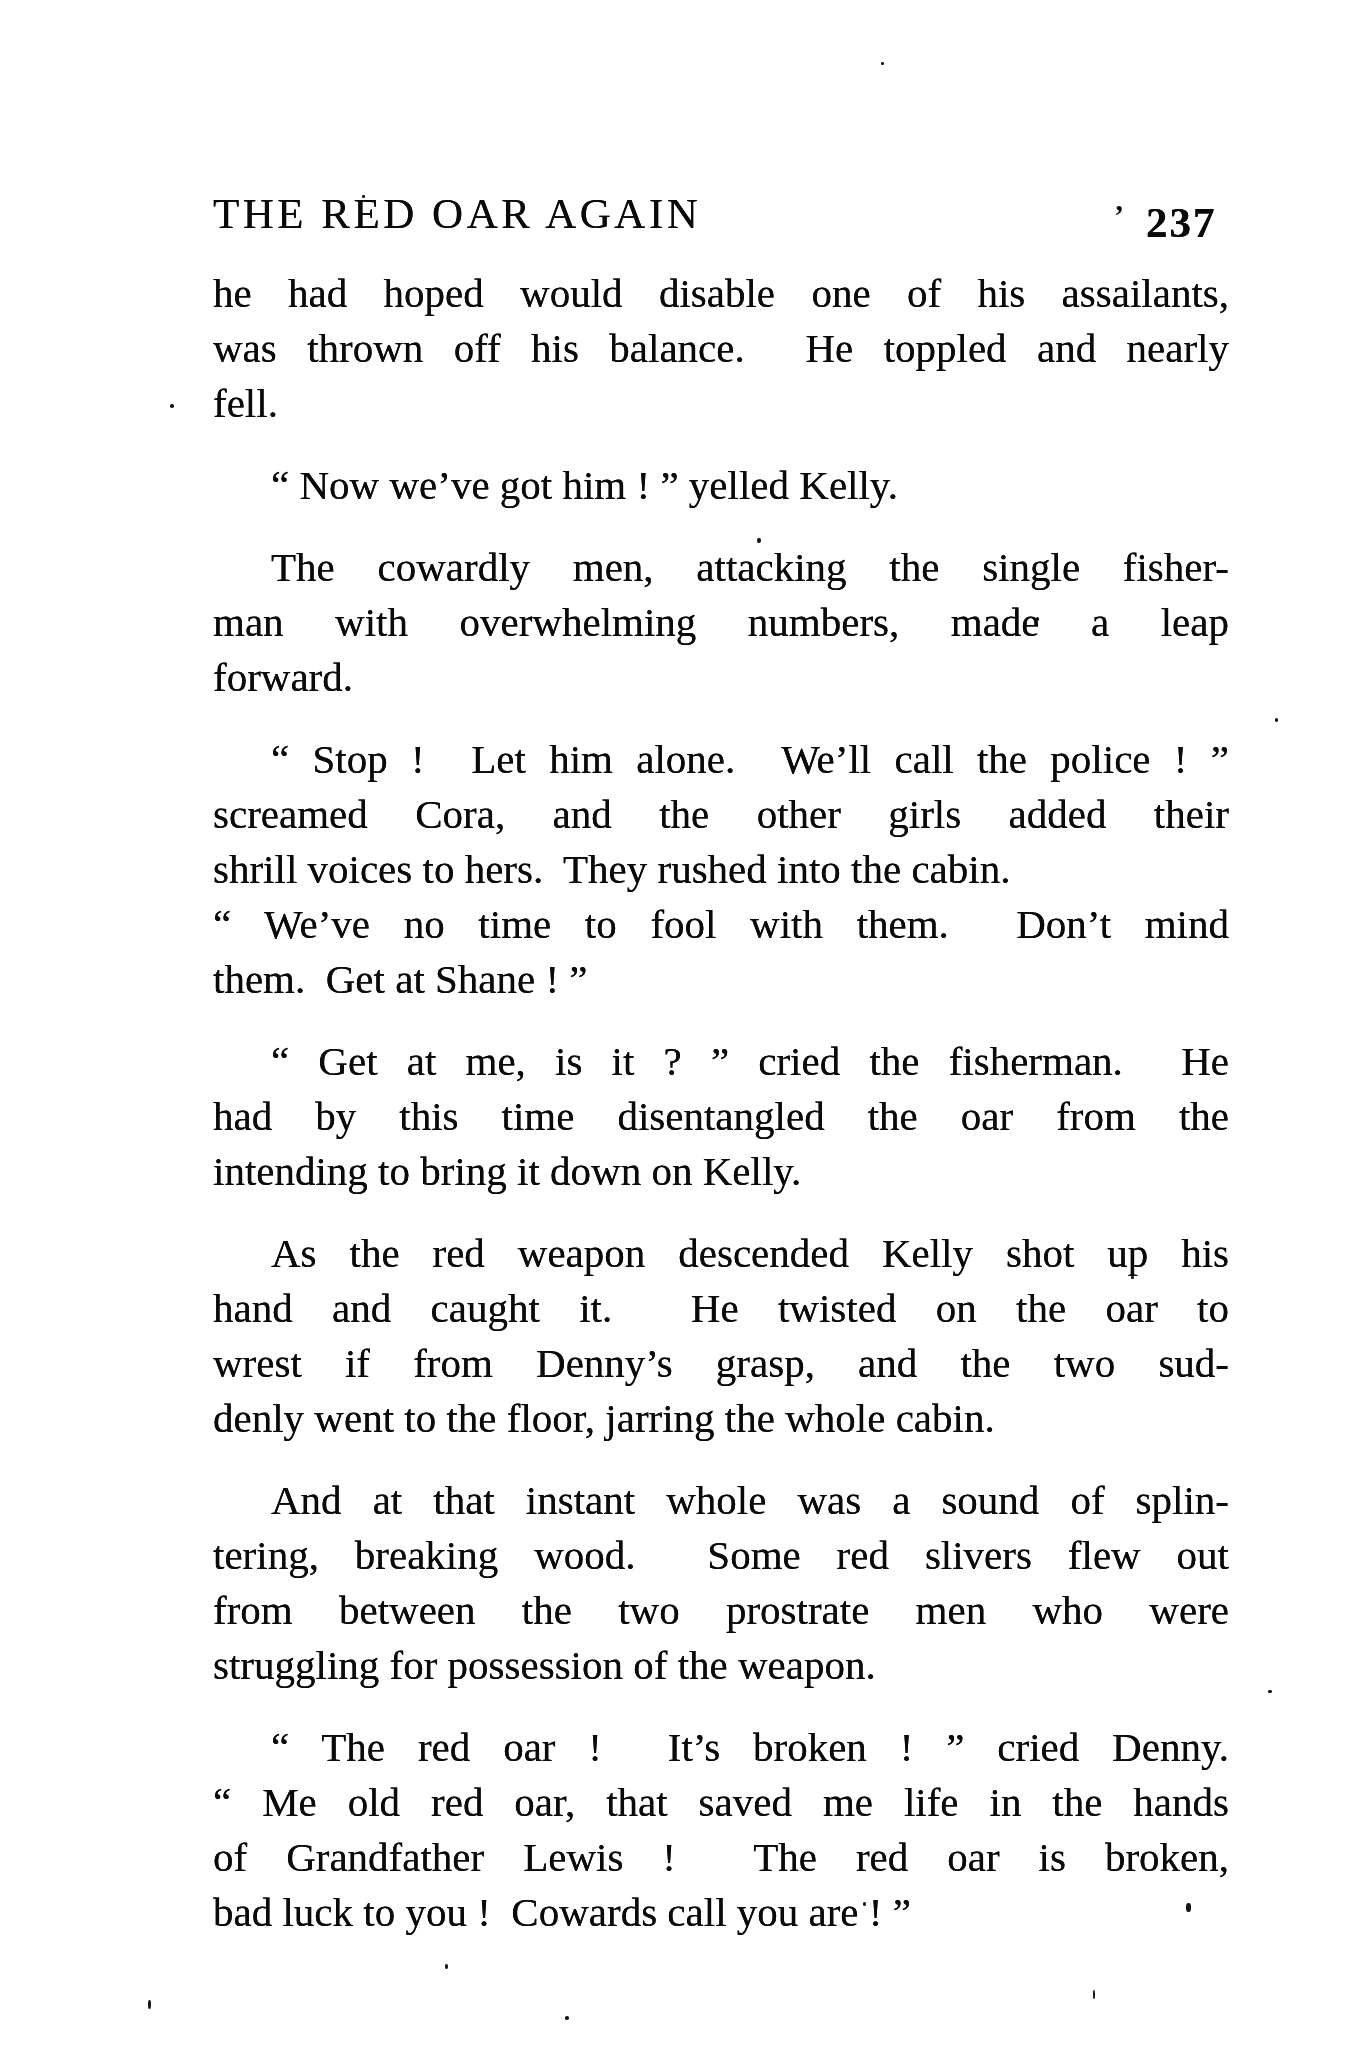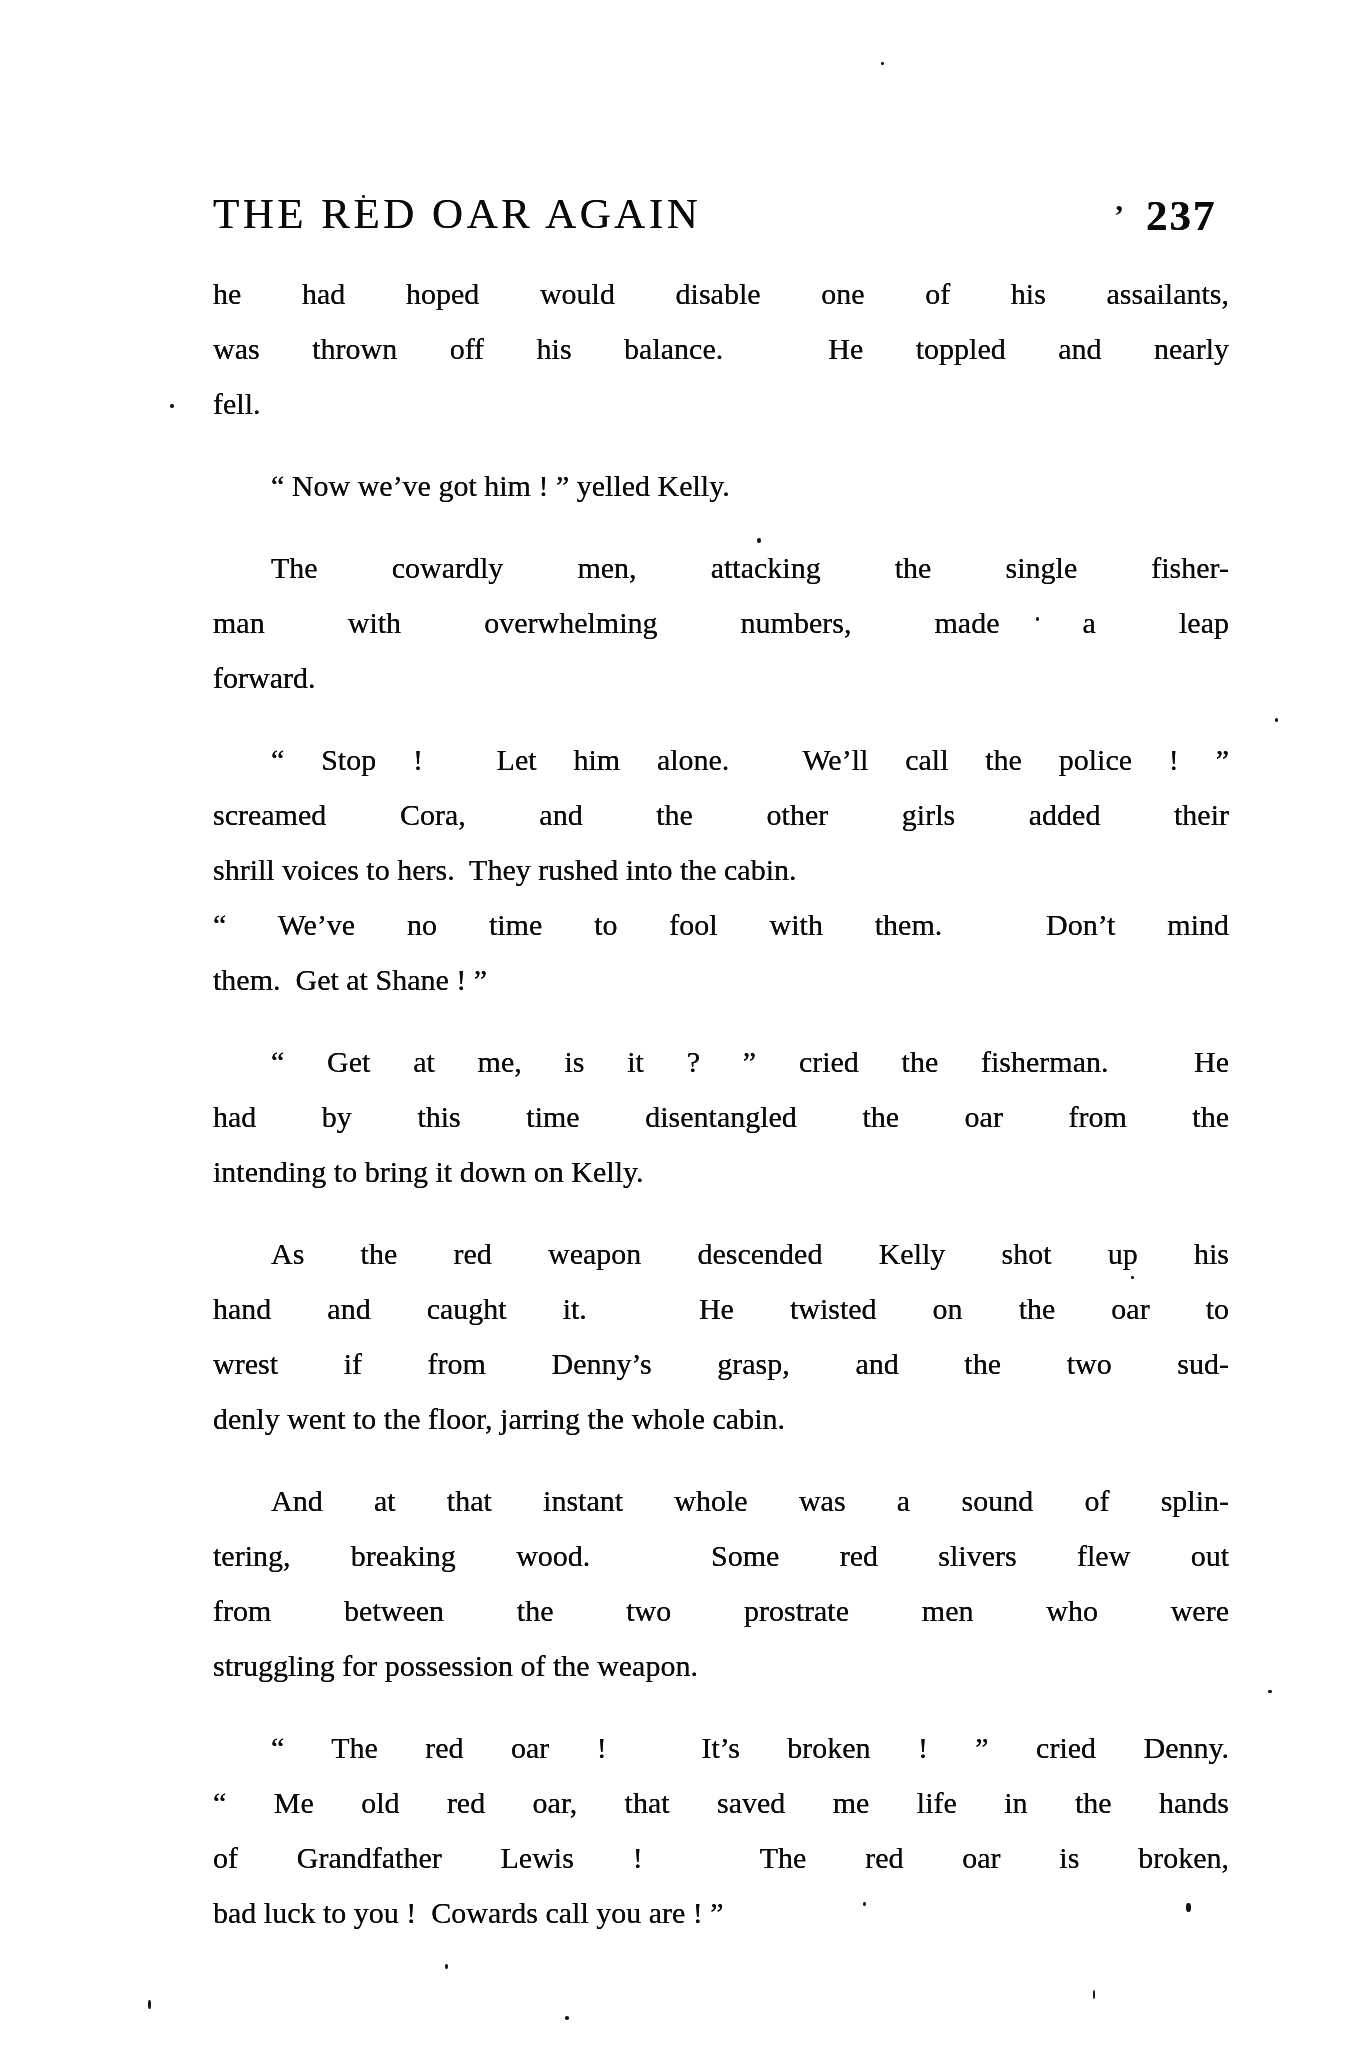--- a/index.html
+++ b/index.html
@@ -19,30 +19,30 @@
     text-align: left;
     font-size: 43px; letter-spacing: 3.5px;
     white-space: pre;
     text-shadow: 0 0 0.6px currentColor;
   }
   .head-mark {
     position: absolute; top: 198px; left: 1114px;
     font-size: 30px; font-weight: bold;
   }
   .page-number {
-    position: absolute; top: 191px; left: 1146px; width: 84px;
+    position: absolute; top: 198px; left: 1146px; width: 84px;
     font-size: 43px; font-weight: bold; letter-spacing: 2px;
     text-shadow: 0 0 0.6px currentColor;
   }
   .body-text {
     position: absolute; top: 266px; left: 213px; width: 1016px;
   }
   .line {
     height: 55px; line-height: 55px;
-    font-size: 30px;
+    font-size: 41px;
     white-space: pre-wrap;
     overflow: hidden;
     text-shadow: 0 0 0.6px currentColor;
   }
   .line.j { text-align: justify; text-align-last: justify; }
   .line.ind { padding-left: 58px; margin-top: 27px; }
   .speck {
     position: absolute; background: #141414; border-radius: 45%;
   }
 </style>

